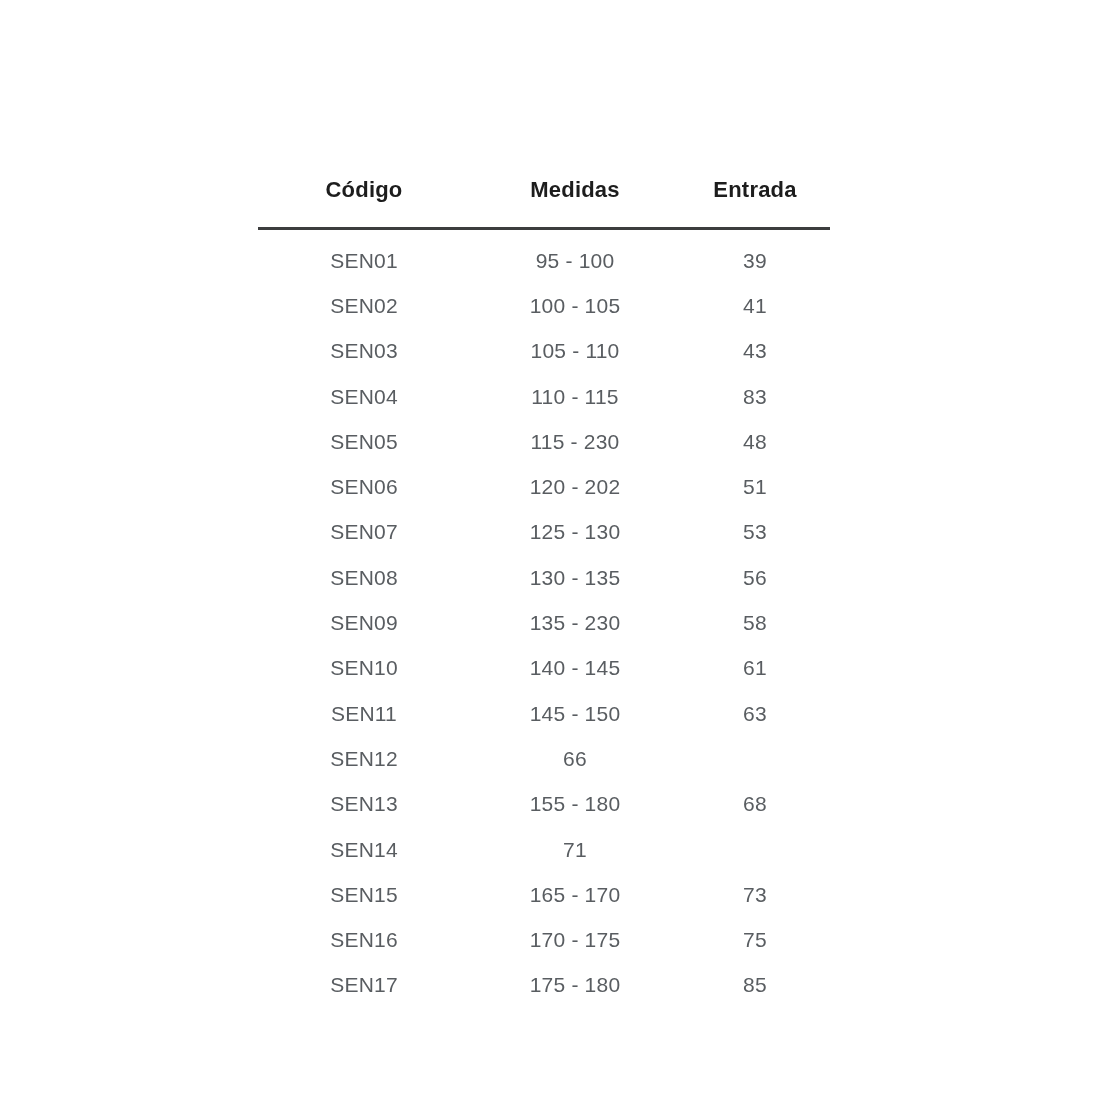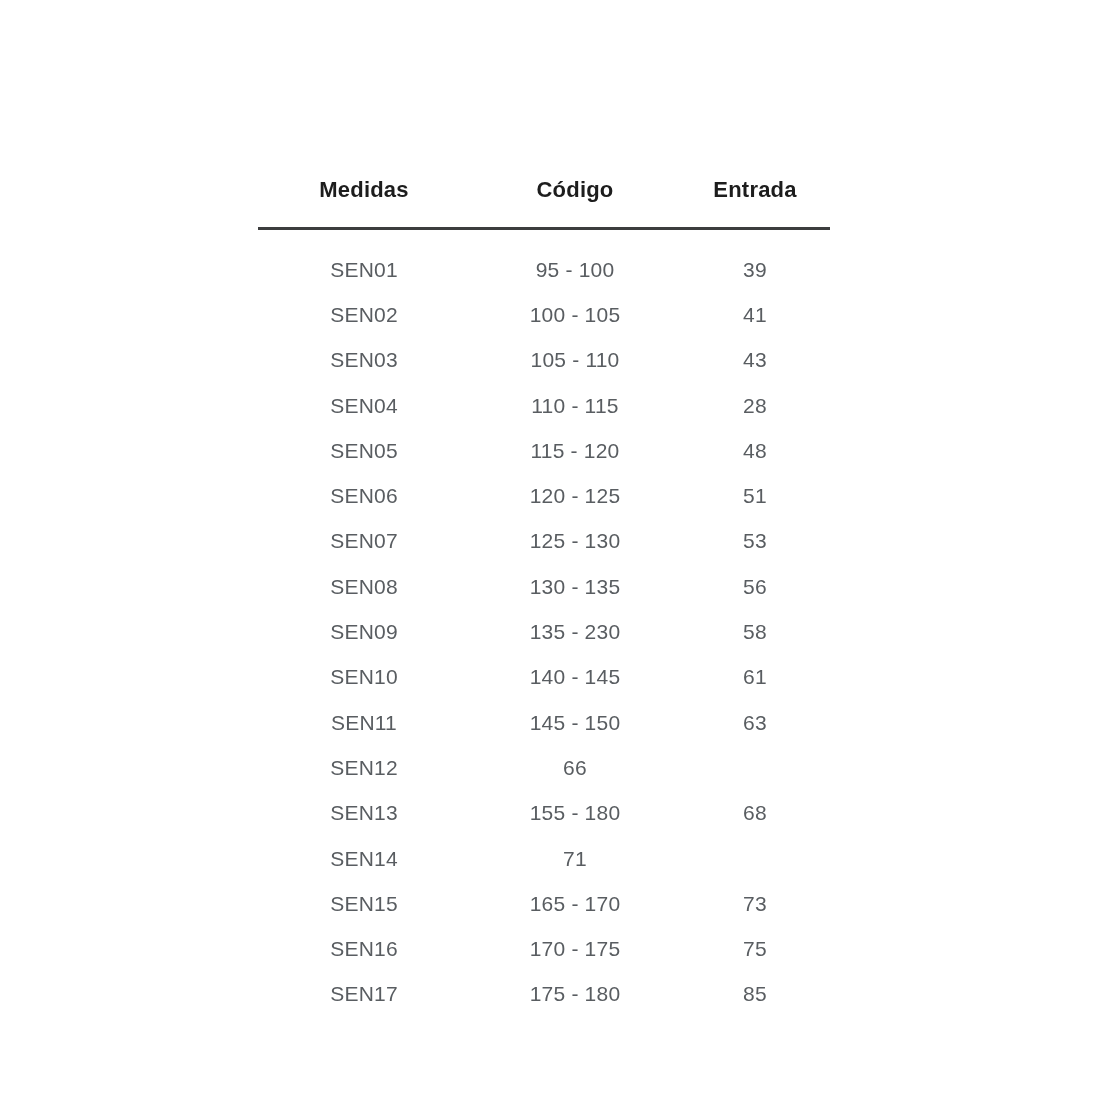--- a/index.html
+++ b/index.html
@@ -32,42 +32,42 @@
     color: #1d1d1d;
     letter-spacing: 0.2px;
   }
   .rule {
     height: 3px;
     background: #3c3d3e;
     margin-top: 23px;
     width: 572px;
   }
   .tbody {
-    margin-top: 17px;
+    margin-top: 8px;
   }
   .trow {
     display: grid;
     grid-template-columns: 212px 210px 150px;
     height: 45.3px;
     align-items: center;
   }
   .cell {
     text-align: center;
     font-size: 21px;
     color: #595d61;
     letter-spacing: 0.2px;
   }
 </style>
 </head>
 <body>
 
 <div class="size-table">
   <div class="thead">
+    <div class="th">Código</div>
     <div class="th">Medidas</div>
-    <div class="th">Código</div>
     <div class="th">Entrada</div>
   </div>
   <div class="rule"></div>
   <div class="tbody">
       <div class="trow">
         <div class="cell">SEN01</div>
         <div class="cell">95 - 100</div>
         <div class="cell">39</div>
       </div>
       <div class="trow">
@@ -76,30 +76,30 @@
         <div class="cell">41</div>
       </div>
       <div class="trow">
         <div class="cell">SEN03</div>
         <div class="cell">105 - 110</div>
         <div class="cell">43</div>
       </div>
       <div class="trow">
         <div class="cell">SEN04</div>
         <div class="cell">110 - 115</div>
-        <div class="cell">28</div>
+        <div class="cell">83</div>
       </div>
       <div class="trow">
         <div class="cell">SEN05</div>
-        <div class="cell">115 - 120</div>
+        <div class="cell">115 - 230</div>
         <div class="cell">48</div>
       </div>
       <div class="trow">
         <div class="cell">SEN06</div>
-        <div class="cell">120 - 125</div>
+        <div class="cell">120 - 202</div>
         <div class="cell">51</div>
       </div>
       <div class="trow">
         <div class="cell">SEN07</div>
         <div class="cell">125 - 130</div>
         <div class="cell">53</div>
       </div>
       <div class="trow">
         <div class="cell">SEN08</div>
         <div class="cell">130 - 135</div>

